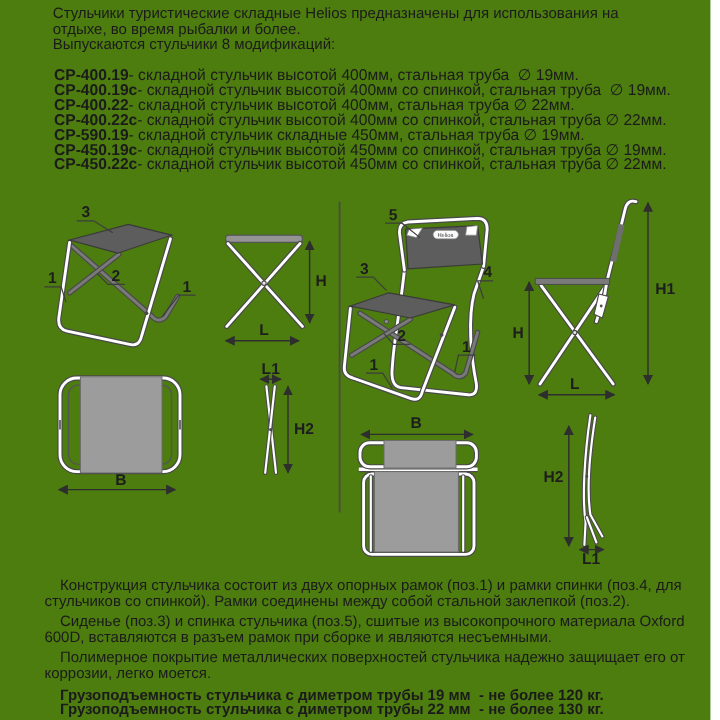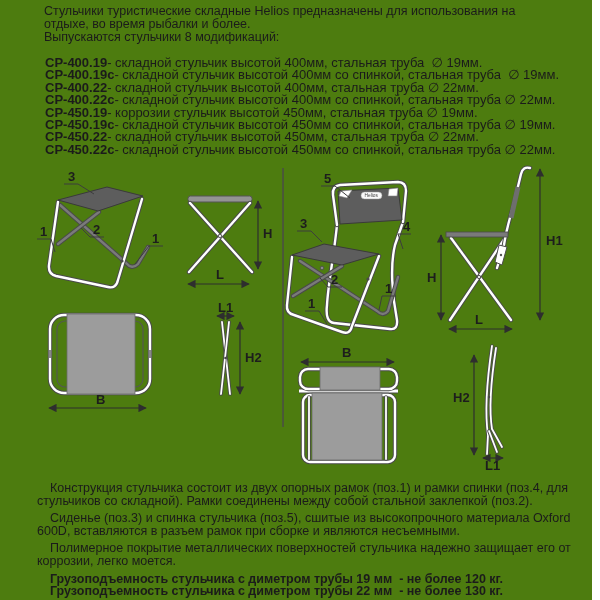--- a/index.html
+++ b/index.html
@@ -40,23 +40,22 @@
     <div class="line">Стульчики туристические складные Helios предназначены для использования на</div>
     <div class="line">отдыхе, во время рыбалки и более.</div>
     <div class="line subtitle">Выпускаются стульчики 8 модификаций:</div>
   </div>
 
   <div class="models">
     <div class="model-row"><span class="model-name">СР-400.19</span><span>- складной стульчик высотой 400мм, стальная труба  ∅ 19мм.</span></div>
     <div class="model-row"><span class="model-name">СР-400.19с</span><span>- складной стульчик высотой 400мм со спинкой, стальная труба  ∅ 19мм.</span></div>
     <div class="model-row"><span class="model-name">СР-400.22</span><span>- складной стульчик высотой 400мм, стальная труба ∅ 22мм.</span></div>
     <div class="model-row"><span class="model-name">СР-400.22с</span><span>- складной стульчик высотой 400мм со спинкой, стальная труба ∅ 22мм.</span></div>
-    <div class="model-row"><span class="model-name">СР-450.19</span><span>- коррозии стульчик высотой 450мм, стальная труба ∅ 19мм.</span></div>
+    <div class="model-row"><span class="model-name">СР-590.19</span><span>- складной стульчик складные 450мм, стальная труба ∅ 19мм.</span></div>
     <div class="model-row"><span class="model-name">СР-450.19с</span><span>- складной стульчик высотой 450мм со спинкой, стальная труба ∅ 19мм.</span></div>
-    <div class="model-row"><span class="model-name">СР-450.22</span><span>- складной стульчик высотой 450мм, стальная труба ∅ 22мм.</span></div>
     <div class="model-row"><span class="model-name">СР-450.22с</span><span>- складной стульчик высотой 450мм со спинкой, стальная труба ∅ 22мм.</span></div>
   </div>
 
   <div class="diagram-wrap">
   <svg width="600" height="310" viewBox="0 0 600 310">
 
     <line x1="283" y1="3" x2="283" y2="262" stroke="#4a4a4a" stroke-width="1.4"></line>
 
     <g>
       <path class="tube-o" d="M60,40 L126,98 Q132,105 138,99 L148,82"></path>
@@ -201,21 +200,21 @@
       <marker id="ah" viewBox="0 0 10 10" refX="9" refY="5" markerWidth="7" markerHeight="7" orient="auto-start-reverse">
         <path d="M0,0 L10,5 L0,10 z" fill="#2e2e2e"></path>
       </marker>
     </defs>
   </svg>
   </div>
 
   <div class="bottom">
     <div class="para">
       <div class="line ind">Конструкция стульчика состоит из двух опорных рамок (поз.1) и рамки спинки (поз.4, для</div>
-      <div class="line">стульчиков со складной). Рамки соединены между собой стальной заклепкой (поз.2).</div>
+      <div class="line">стульчиков со спинкой). Рамки соединены между собой стальной заклепкой (поз.2).</div>
     </div>
     <div class="para">
       <div class="line ind">Сиденье (поз.3) и спинка стульчика (поз.5), сшитые из высокопрочного материала Oxford</div>
       <div class="line">600D, вставляются в разъем рамок при сборке и являются несъемными.</div>
     </div>
     <div class="para">
       <div class="line ind">Полимерное покрытие металлических поверхностей стульчика надежно защищает его от</div>
       <div class="line">коррозии, легко моется.</div>
     </div>
     <div class="line ind load">Грузоподъемность стульчика с диметром трубы 19 мм  - не более 120 кг.</div>

